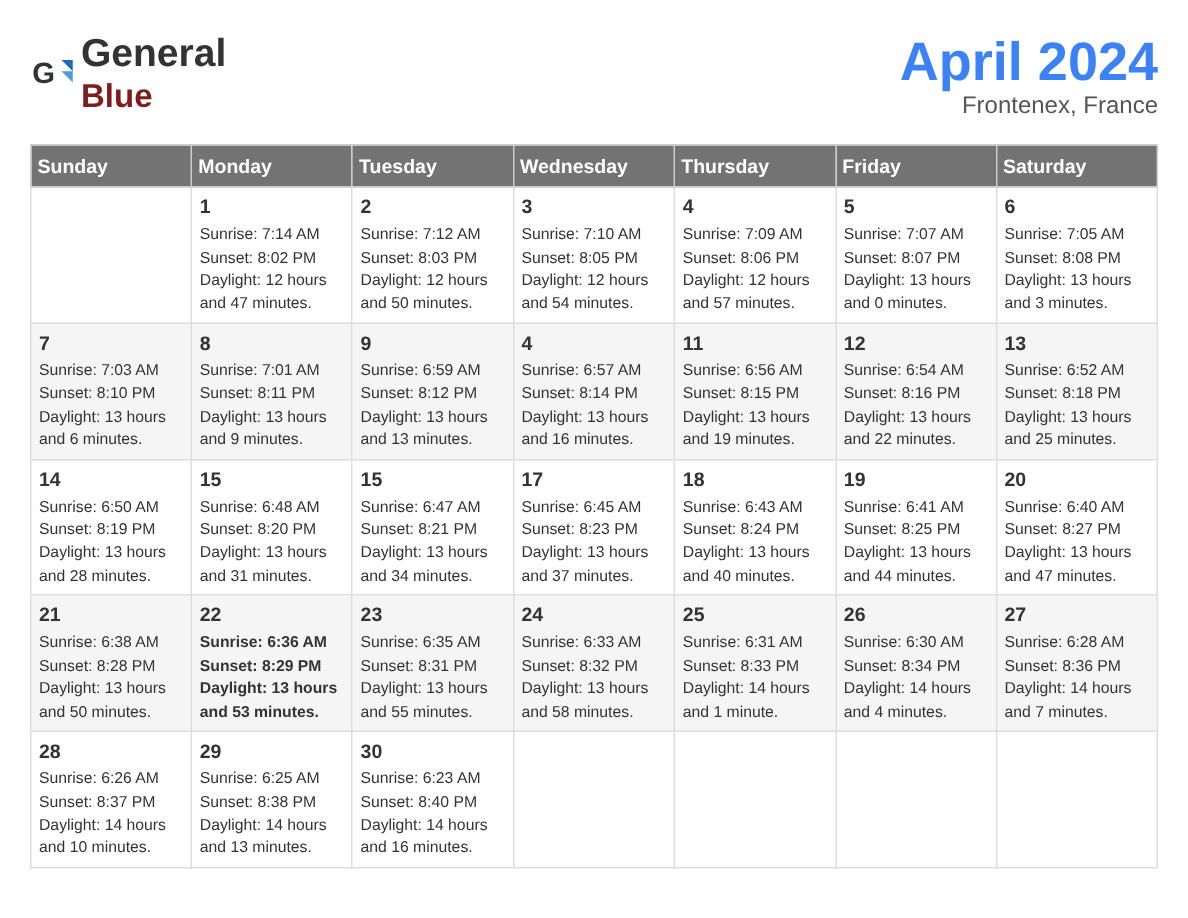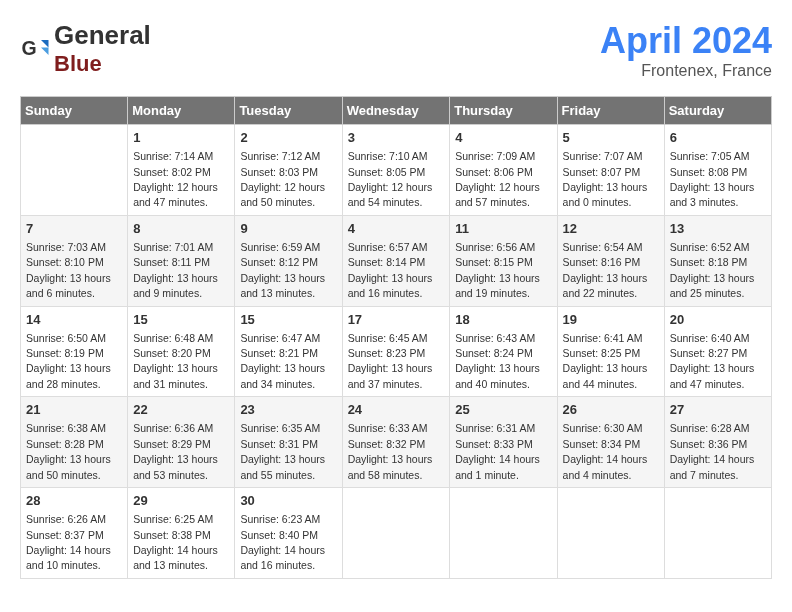--- a/index.html
+++ b/index.html
@@ -200,21 +200,21 @@
         <td><span class="day-number">20</span><span class="day-info" style="white-space: pre-line;">Sunrise: 6:40 AM
 Sunset: 8:27 PM
 Daylight: 13 hours
 and 47 minutes.</span></td>
       </tr>
       <tr>
         <td><span class="day-number">21</span><span class="day-info" style="white-space: pre-line;">Sunrise: 6:38 AM
 Sunset: 8:28 PM
 Daylight: 13 hours
 and 50 minutes.</span></td>
-        <td><span class="day-number">22</span><span class="day-info" style="white-space: pre-line;">Sunrise: 6:36 AM
+        <td><span class="day-number">22</span><span class="day-info" style="white-space: pre-line; font-weight: bold;">Sunrise: 6:36 AM
 Sunset: 8:29 PM
 Daylight: 13 hours
 and 53 minutes.</span></td>
         <td><span class="day-number">23</span><span class="day-info" style="white-space: pre-line;">Sunrise: 6:35 AM
 Sunset: 8:31 PM
 Daylight: 13 hours
 and 55 minutes.</span></td>
         <td><span class="day-number">24</span><span class="day-info" style="white-space: pre-line;">Sunrise: 6:33 AM
 Sunset: 8:32 PM
 Daylight: 13 hours

